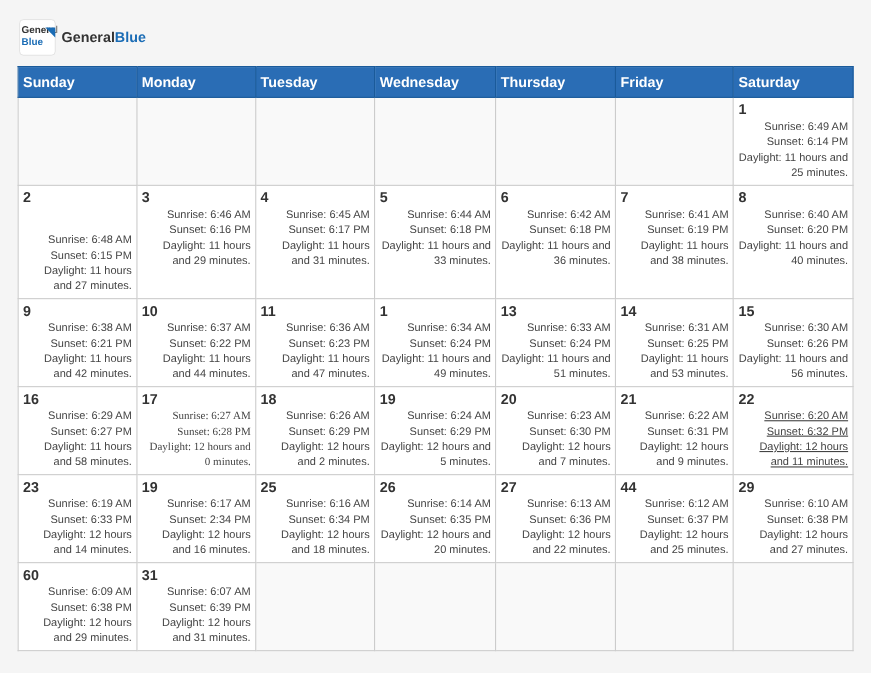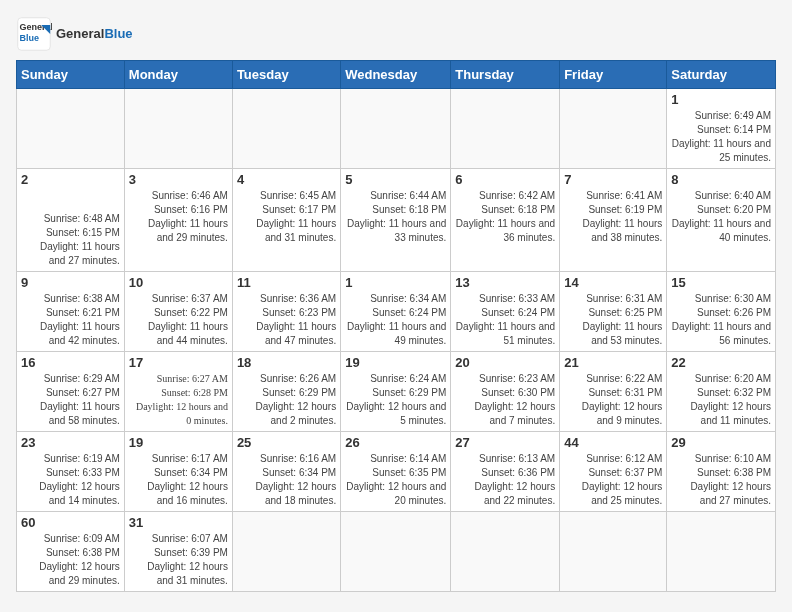--- a/index.html
+++ b/index.html
@@ -246,36 +246,36 @@
 Daylight: 12 hours and 7 minutes.</div>
         </td>
         <td>
           <span class="day-number">21</span>
           <div class="day-info" style="white-space: pre-line;">Sunrise: 6:22 AM
 Sunset: 6:31 PM
 Daylight: 12 hours and 9 minutes.</div>
         </td>
         <td>
           <span class="day-number">22</span>
-          <div class="day-info" style="white-space: pre-line;">Sunrise: 6:20 AM
+          <div class="day-info" style="white-space: pre-line; text-decoration: underline;">Sunrise: 6:20 AM
 Sunset: 6:32 PM
 Daylight: 12 hours and 11 minutes.</div>
         </td>
       </tr>
       <tr>
         <td>
           <span class="day-number">23</span>
           <div class="day-info" style="white-space: pre-line;">Sunrise: 6:19 AM
 Sunset: 6:33 PM
 Daylight: 12 hours and 14 minutes.</div>
         </td>
         <td>
           <span class="day-number">19</span>
           <div class="day-info" style="white-space: pre-line;">Sunrise: 6:17 AM
-Sunset: 6:34 PM
+Sunset: 2:34 PM
 Daylight: 12 hours and 16 minutes.</div>
         </td>
         <td>
           <span class="day-number">25</span>
           <div class="day-info" style="white-space: pre-line;">Sunrise: 6:16 AM
 Sunset: 6:34 PM
 Daylight: 12 hours and 18 minutes.</div>
         </td>
         <td>
           <span class="day-number">26</span>

